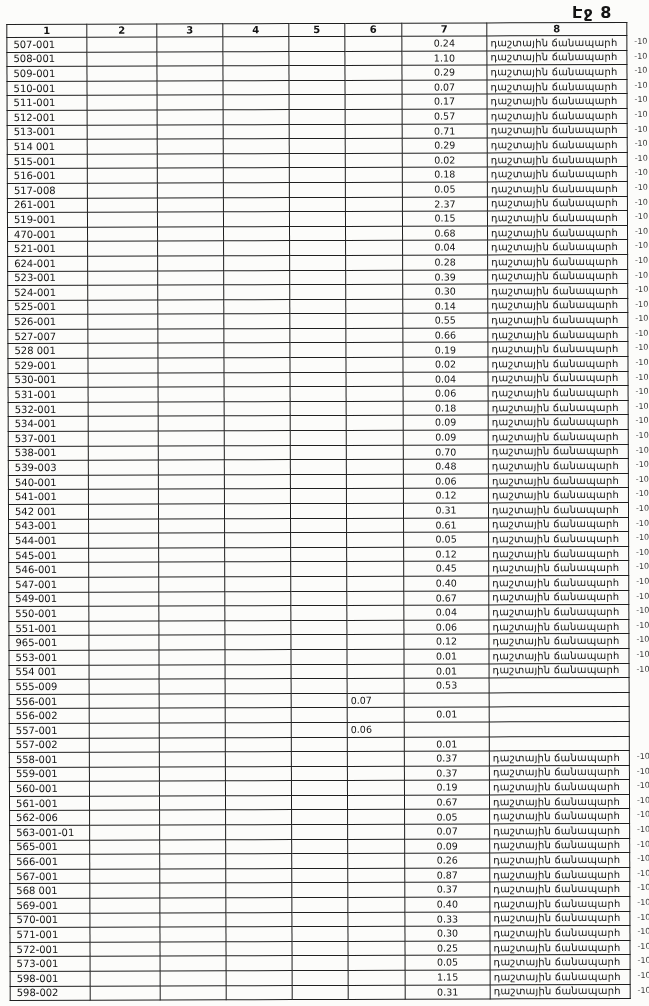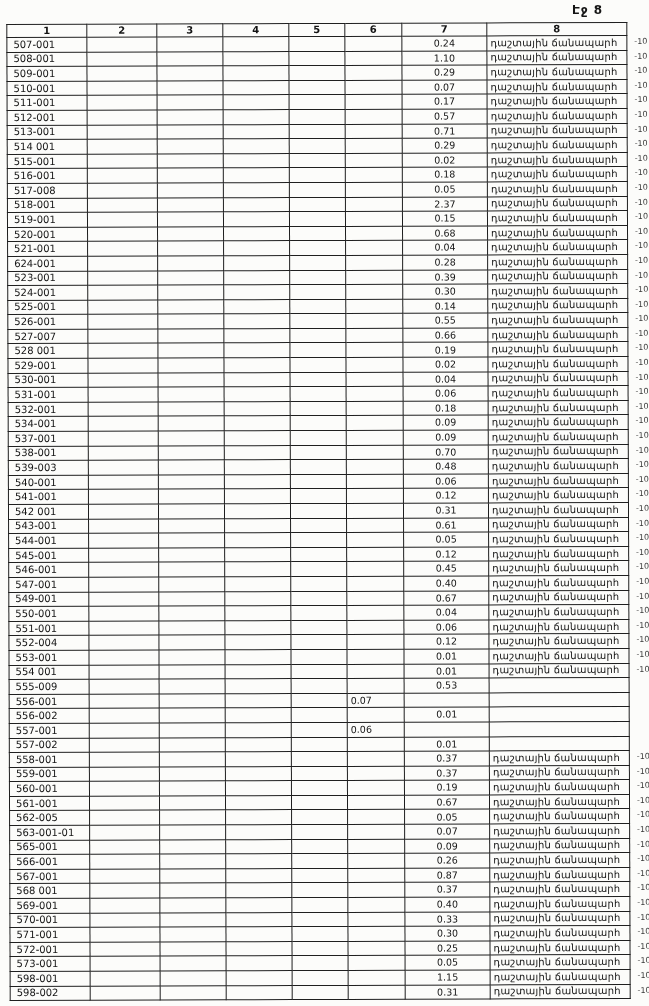--- a/index.html
+++ b/index.html
@@ -8,21 +8,21 @@
     background:#fcfcfa;
     font-family:"DejaVu Sans", sans-serif;
     color:#141414;
     position:relative;
     overflow:hidden;
   }
   .page-label {
     position:absolute;
     top:3px;
     left:572px;
-    font-size:12px;
+    font-size:16px;
     font-weight:bold;
     letter-spacing:1px;
   }
   table.parcel-table {
     position:absolute;
     left:8px;
     top:23px;
     width:620px;
     table-layout:fixed;
     border-collapse:collapse;
@@ -189,41 +189,41 @@
         <td class="c1">517-008</td>
         <td class="c2"></td>
         <td class="c3"></td>
         <td class="c4"></td>
         <td class="c5"></td>
         <td class="c6"></td>
         <td class="c7">0.05</td>
         <td class="c8">դաշտային ճանապարհ<span class="edge-mark">-10</span></td>
       </tr>
       <tr>
-        <td class="c1">518-001</td>
+        <td class="c1">261-001</td>
         <td class="c2"></td>
         <td class="c3"></td>
         <td class="c4"></td>
         <td class="c5"></td>
         <td class="c6"></td>
         <td class="c7">2.37</td>
         <td class="c8">դաշտային ճանապարհ<span class="edge-mark">-10</span></td>
       </tr>
       <tr>
         <td class="c1">519-001</td>
         <td class="c2"></td>
         <td class="c3"></td>
         <td class="c4"></td>
         <td class="c5"></td>
         <td class="c6"></td>
         <td class="c7">0.15</td>
         <td class="c8">դաշտային ճանապարհ<span class="edge-mark">-10</span></td>
       </tr>
       <tr>
-        <td class="c1">520-001</td>
+        <td class="c1">470-001</td>
         <td class="c2"></td>
         <td class="c3"></td>
         <td class="c4"></td>
         <td class="c5"></td>
         <td class="c6"></td>
         <td class="c7">0.68</td>
         <td class="c8">դաշտային ճանապարհ<span class="edge-mark">-10</span></td>
       </tr>
       <tr>
         <td class="c1">521-001</td>
@@ -489,21 +489,21 @@
         <td class="c1">551-001</td>
         <td class="c2"></td>
         <td class="c3"></td>
         <td class="c4"></td>
         <td class="c5"></td>
         <td class="c6"></td>
         <td class="c7">0.06</td>
         <td class="c8">դաշտային ճանապարհ<span class="edge-mark">-10</span></td>
       </tr>
       <tr>
-        <td class="c1">552-004</td>
+        <td class="c1">965-001</td>
         <td class="c2"></td>
         <td class="c3"></td>
         <td class="c4"></td>
         <td class="c5"></td>
         <td class="c6"></td>
         <td class="c7">0.12</td>
         <td class="c8">դաշտային ճանապարհ<span class="edge-mark">-10</span></td>
       </tr>
       <tr>
         <td class="c1">553-001</td>
@@ -609,21 +609,21 @@
         <td class="c1">561-001</td>
         <td class="c2"></td>
         <td class="c3"></td>
         <td class="c4"></td>
         <td class="c5"></td>
         <td class="c6"></td>
         <td class="c7">0.67</td>
         <td class="c8">դաշտային ճանապարհ<span class="edge-mark">-10</span></td>
       </tr>
       <tr>
-        <td class="c1">562-005</td>
+        <td class="c1">562-006</td>
         <td class="c2"></td>
         <td class="c3"></td>
         <td class="c4"></td>
         <td class="c5"></td>
         <td class="c6"></td>
         <td class="c7">0.05</td>
         <td class="c8">դաշտային ճանապարհ<span class="edge-mark">-10</span></td>
       </tr>
       <tr>
         <td class="c1">563-001-01</td>

